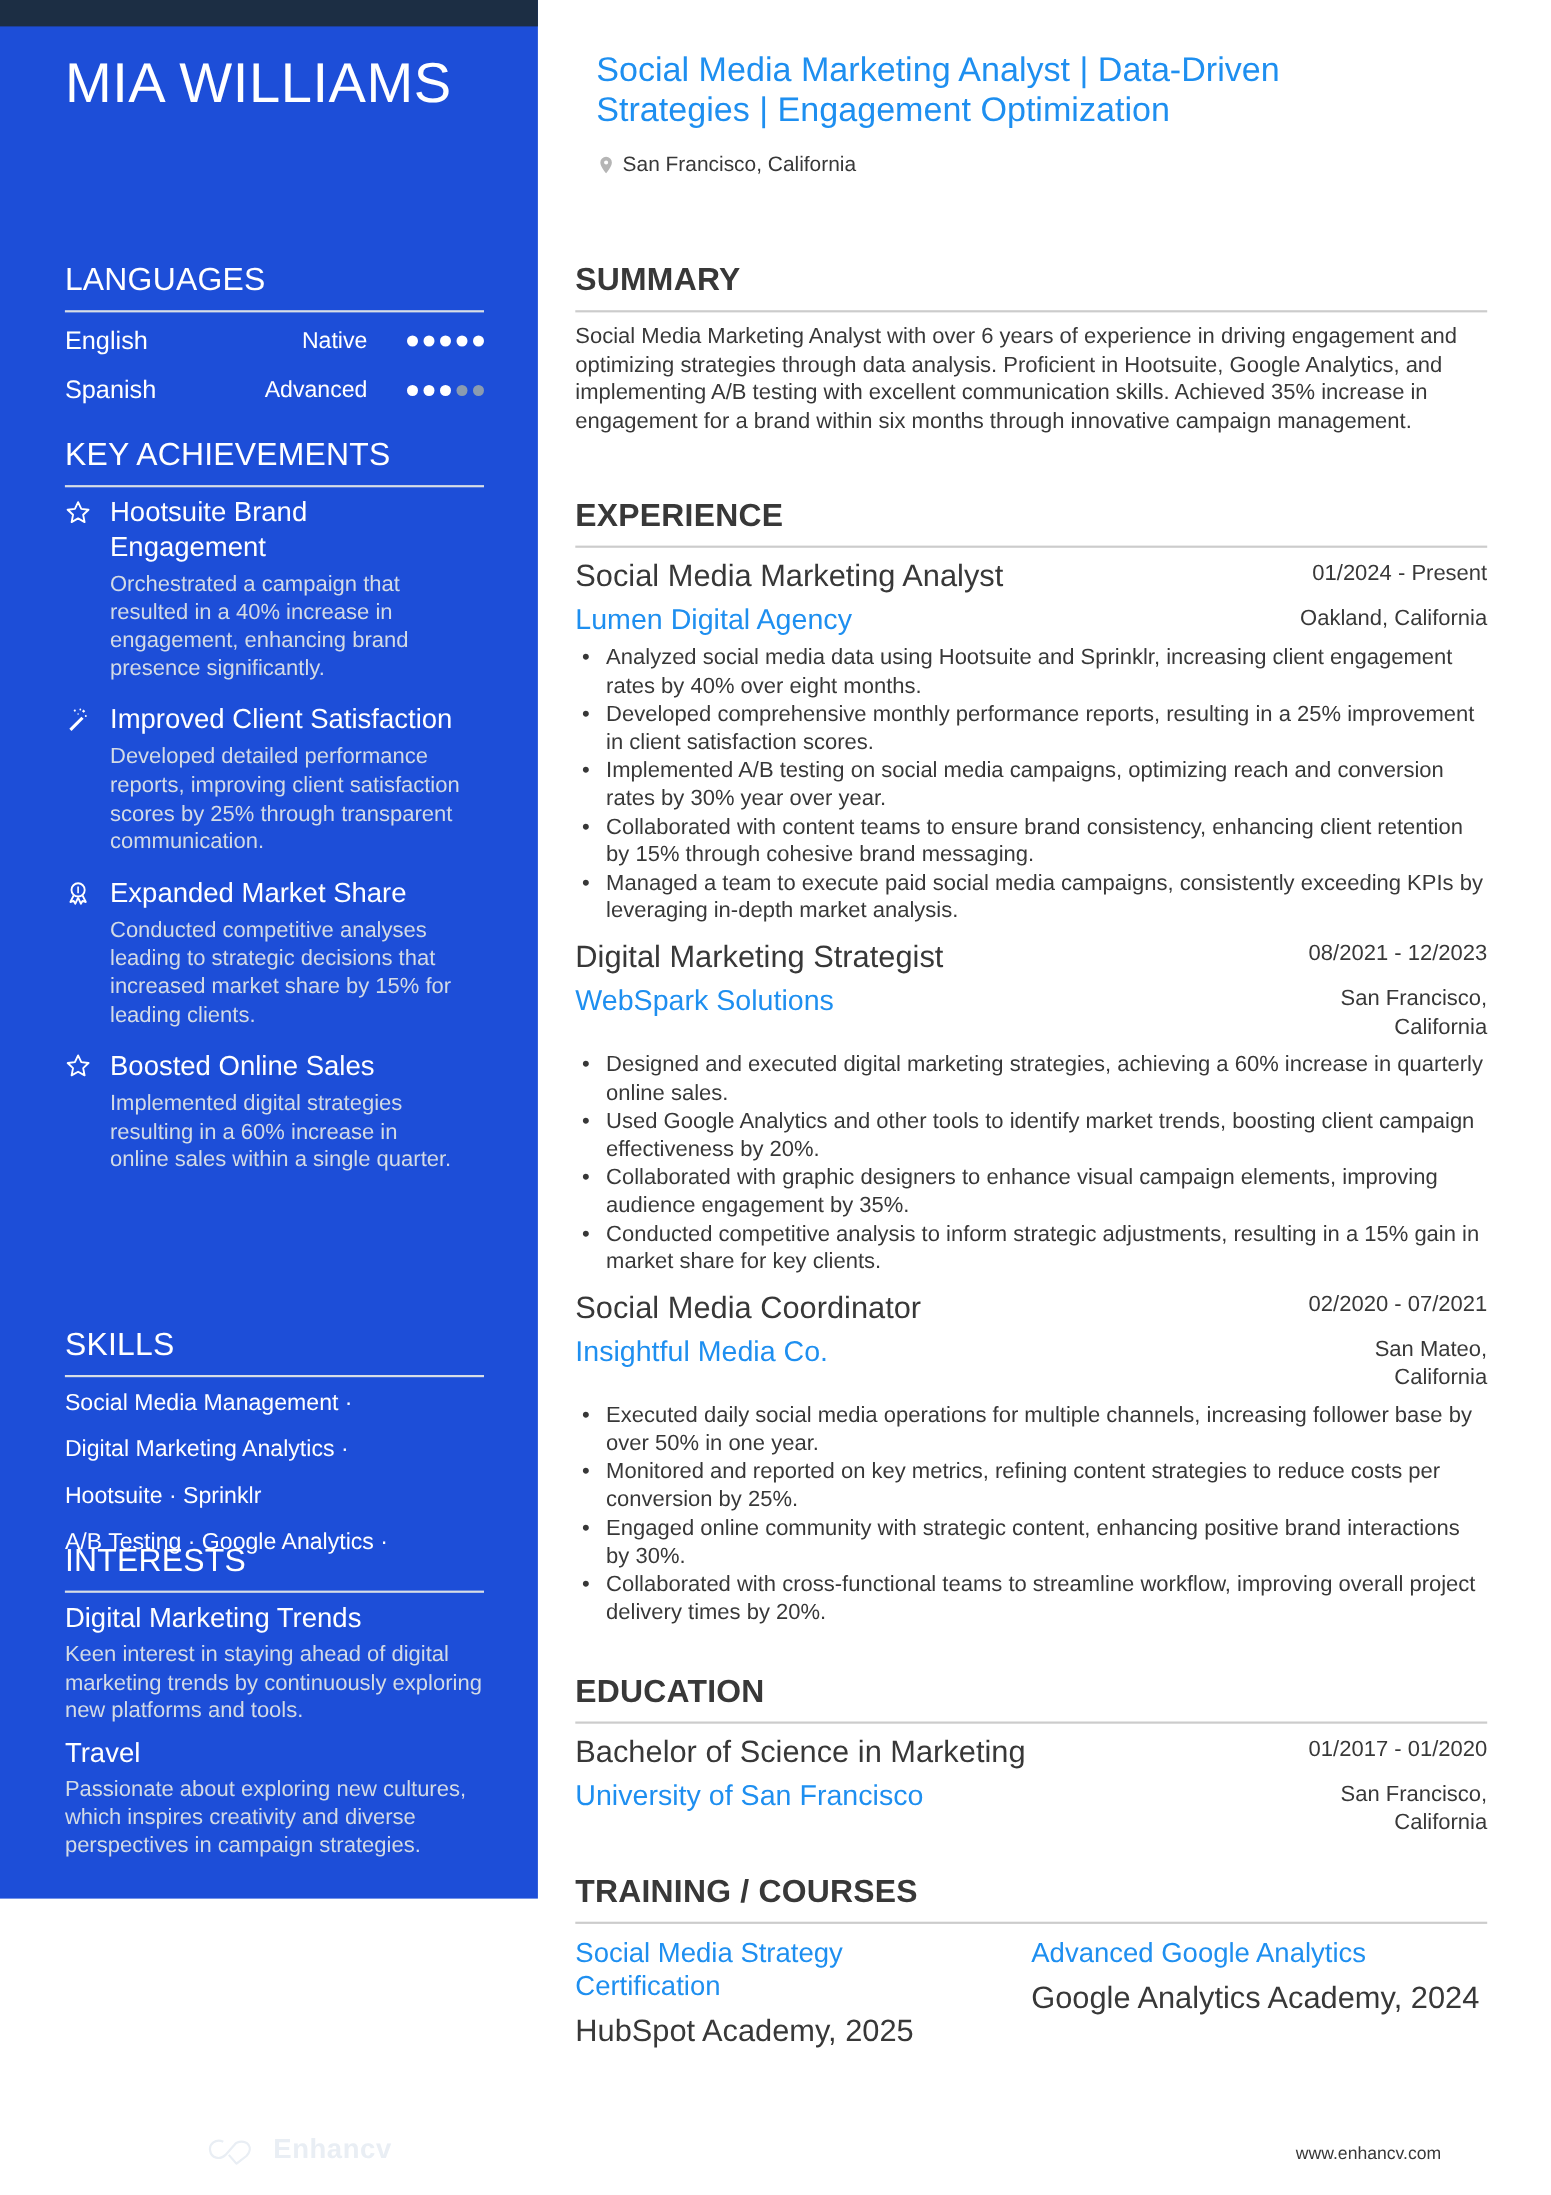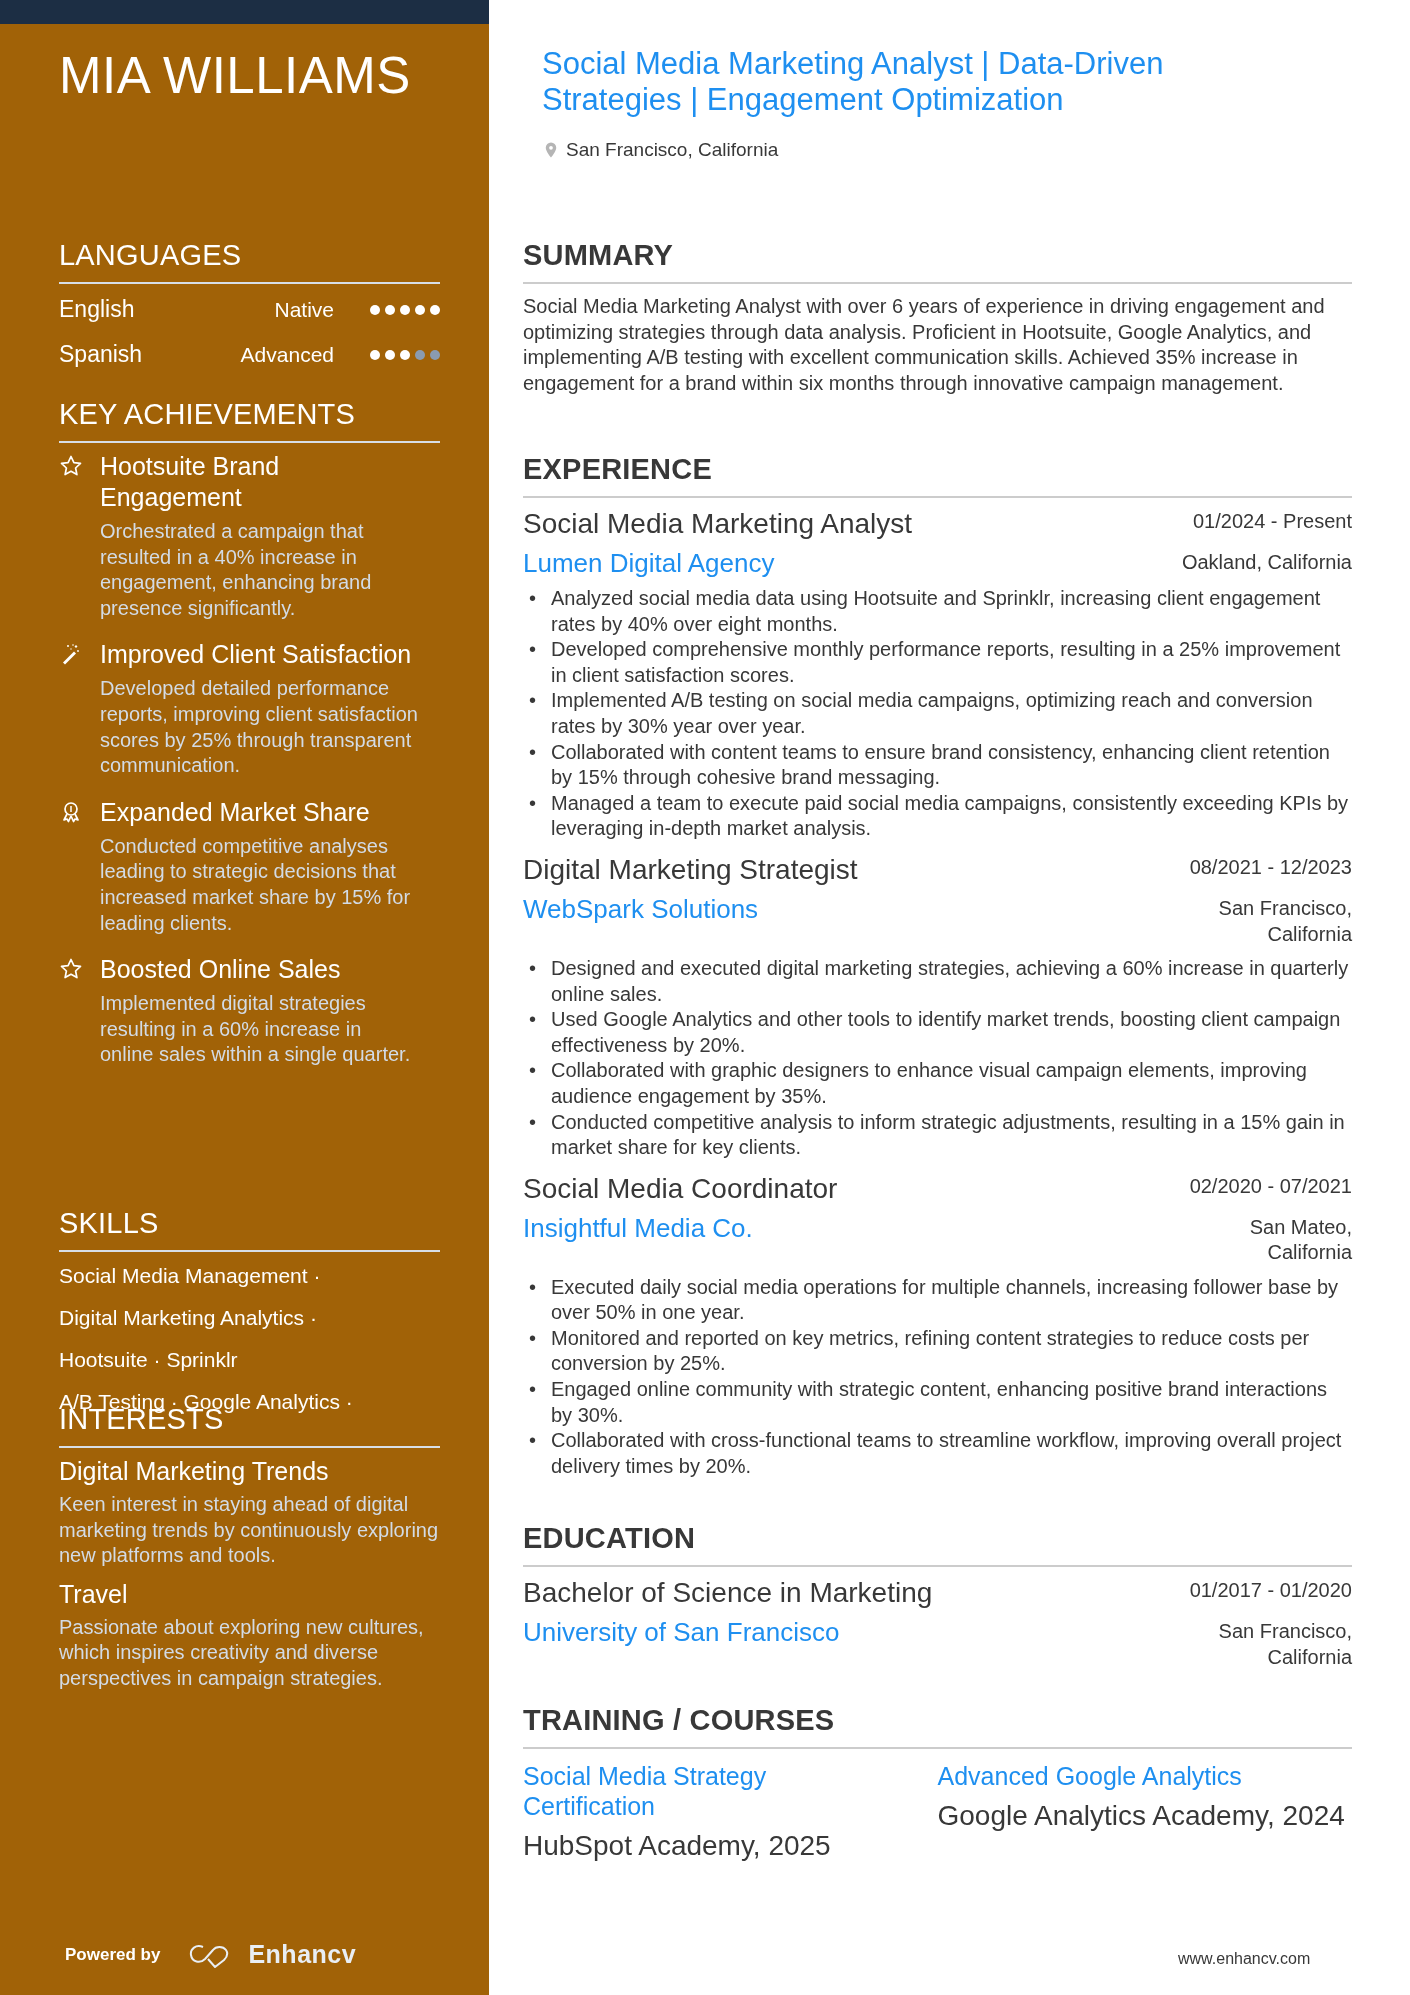--- a/index.html
+++ b/index.html
@@ -1,20 +1,20 @@
 <!DOCTYPE html>
 <html><head>
 <meta charset="utf-8">
 <style>
   * { box-sizing: border-box; margin: 0; padding: 0; }
   html, body { width: 1410px; height: 1995px; background: #ffffff; overflow: hidden; }
   body { position: relative; font-family: "Liberation Sans", "DejaVu Sans", sans-serif; color: #383838; }
 
   
-  .sidebar { position: absolute; left: 0; top: 0; width: 489px; height: 1995px; background: #a16207; color: #ffffff; }
+  .sidebar { position: absolute; left: 0; top: 0; width: 489px; height: 1726px; background: #1d4ed8; color: #ffffff; }
   .sidebar .topband { position: absolute; left: 0; top: 0; width: 489px; height: 24px; background: #1c2e44; }
   .side-inner { position: absolute; left: 59px; top: 0; width: 381px; }
   .name { position: absolute; top: 46px; left: 0; font-size: 51px; font-weight: 400; letter-spacing: 0.5px; white-space: nowrap; }
 
   .side-section { position: absolute; left: 0; width: 381px; }
   .side-h { font-size: 29px; font-weight: 400; line-height: 36px; padding-bottom: 9px; border-bottom: 2px solid #d8dee6; letter-spacing: 0.2px; }
 
   .lang-row { position: relative; height: 45px; display: flex; align-items: center; }
   .lang-name { font-size: 23px; }
   .lang-level { position: absolute; right: 106px; font-size: 21px; }

